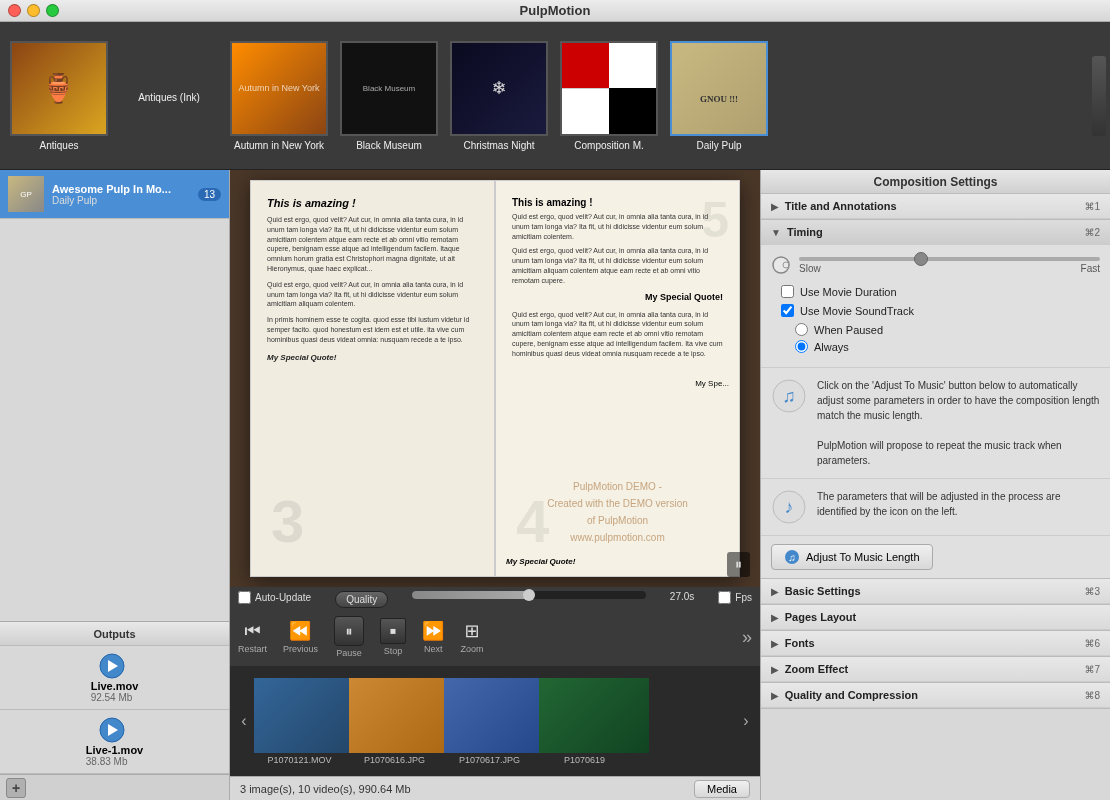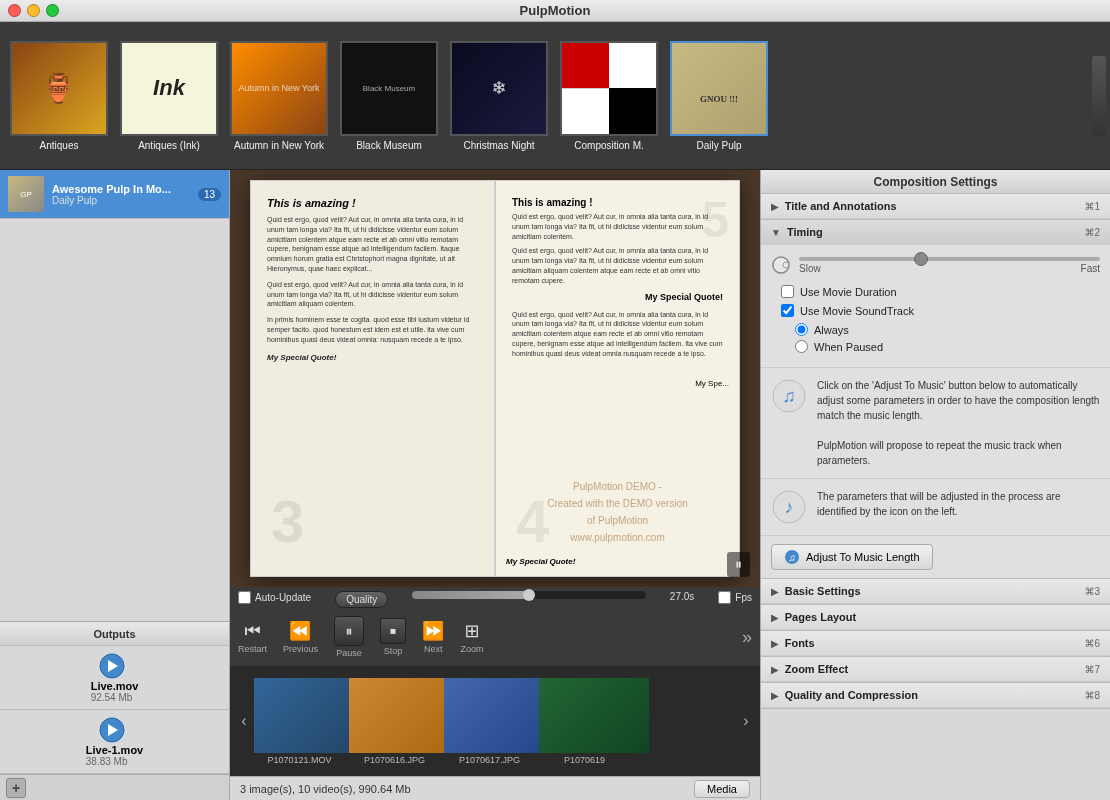--- a/index.html
+++ b/index.html
@@ -190,25 +190,20 @@
 <div class="thumb-strip">
   <div class="thumb-item">
     <div class="thumb-img-wrap">
       <div style="width:94px;height:91px;background:linear-gradient(135deg,#8B4513,#DAA520);display:flex;align-items:center;justify-content:center;">
         <span style="color:#5a2d0c;font-size:28px;">🏺</span>
       </div>
     </div>
     <span class="thumb-label">Antiques</span>
   </div>
   <div class="thumb-item">
-    <div class="thumb-img-wrap">
-      <div style="width:94px;height:91px;background:#f5f5dc;display:flex;align-items:center;justify-content:center;">
-        <span style="color:#222;font-size:22px;font-weight:bold;font-style:italic;">Ink</span>
-      </div>
-    </div>
     <span class="thumb-label">Antiques (Ink)</span>
   </div>
   <div class="thumb-item">
     <div class="thumb-img-wrap">
       <div style="width:94px;height:91px;background:linear-gradient(135deg,#FF8C00,#8B4513);display:flex;align-items:center;justify-content:center;">
         <span style="color:rgba(255,255,255,0.7);font-size:9px;text-align:center;padding:4px;">Autumn in New York</span>
       </div>
     </div>
     <span class="thumb-label">Autumn in New York</span>
   </div>
@@ -460,26 +455,26 @@
           <label for="use-movie-duration" class="checkbox-label">Use Movie Duration</label>
         </div>
 
         <div class="checkbox-row">
           <input type="checkbox" id="use-movie-soundtrack" checked="" style="">
           <label for="use-movie-soundtrack" class="checkbox-label">Use Movie SoundTrack</label>
         </div>
 
         <div class="radio-group">
           <div class="radio-row">
+            <input type="radio" name="timing-radio" id="radio-when-paused" style="">
+            <label for="radio-when-paused" class="radio-label">When Paused</label>
+          </div>
+          <div class="radio-row">
             <input type="radio" name="timing-radio" id="radio-always" checked="" style="">
             <label for="radio-always" class="radio-label">Always</label>
-          </div>
-          <div class="radio-row">
-            <input type="radio" name="timing-radio" id="radio-when-paused" style="">
-            <label for="radio-when-paused" class="radio-label">When Paused</label>
           </div>
         </div>
       </div>
 
       <div class="music-adjust-section">
         <div class="music-icon">
           <svg width="36" height="36" viewBox="0 0 36 36">
             <circle cx="18" cy="18" r="16" fill="#ddd" stroke="#bbb" stroke-width="1"></circle>
             <text x="18" y="24" text-anchor="middle" font-size="18" fill="#4488cc">♫</text>
           </svg>

